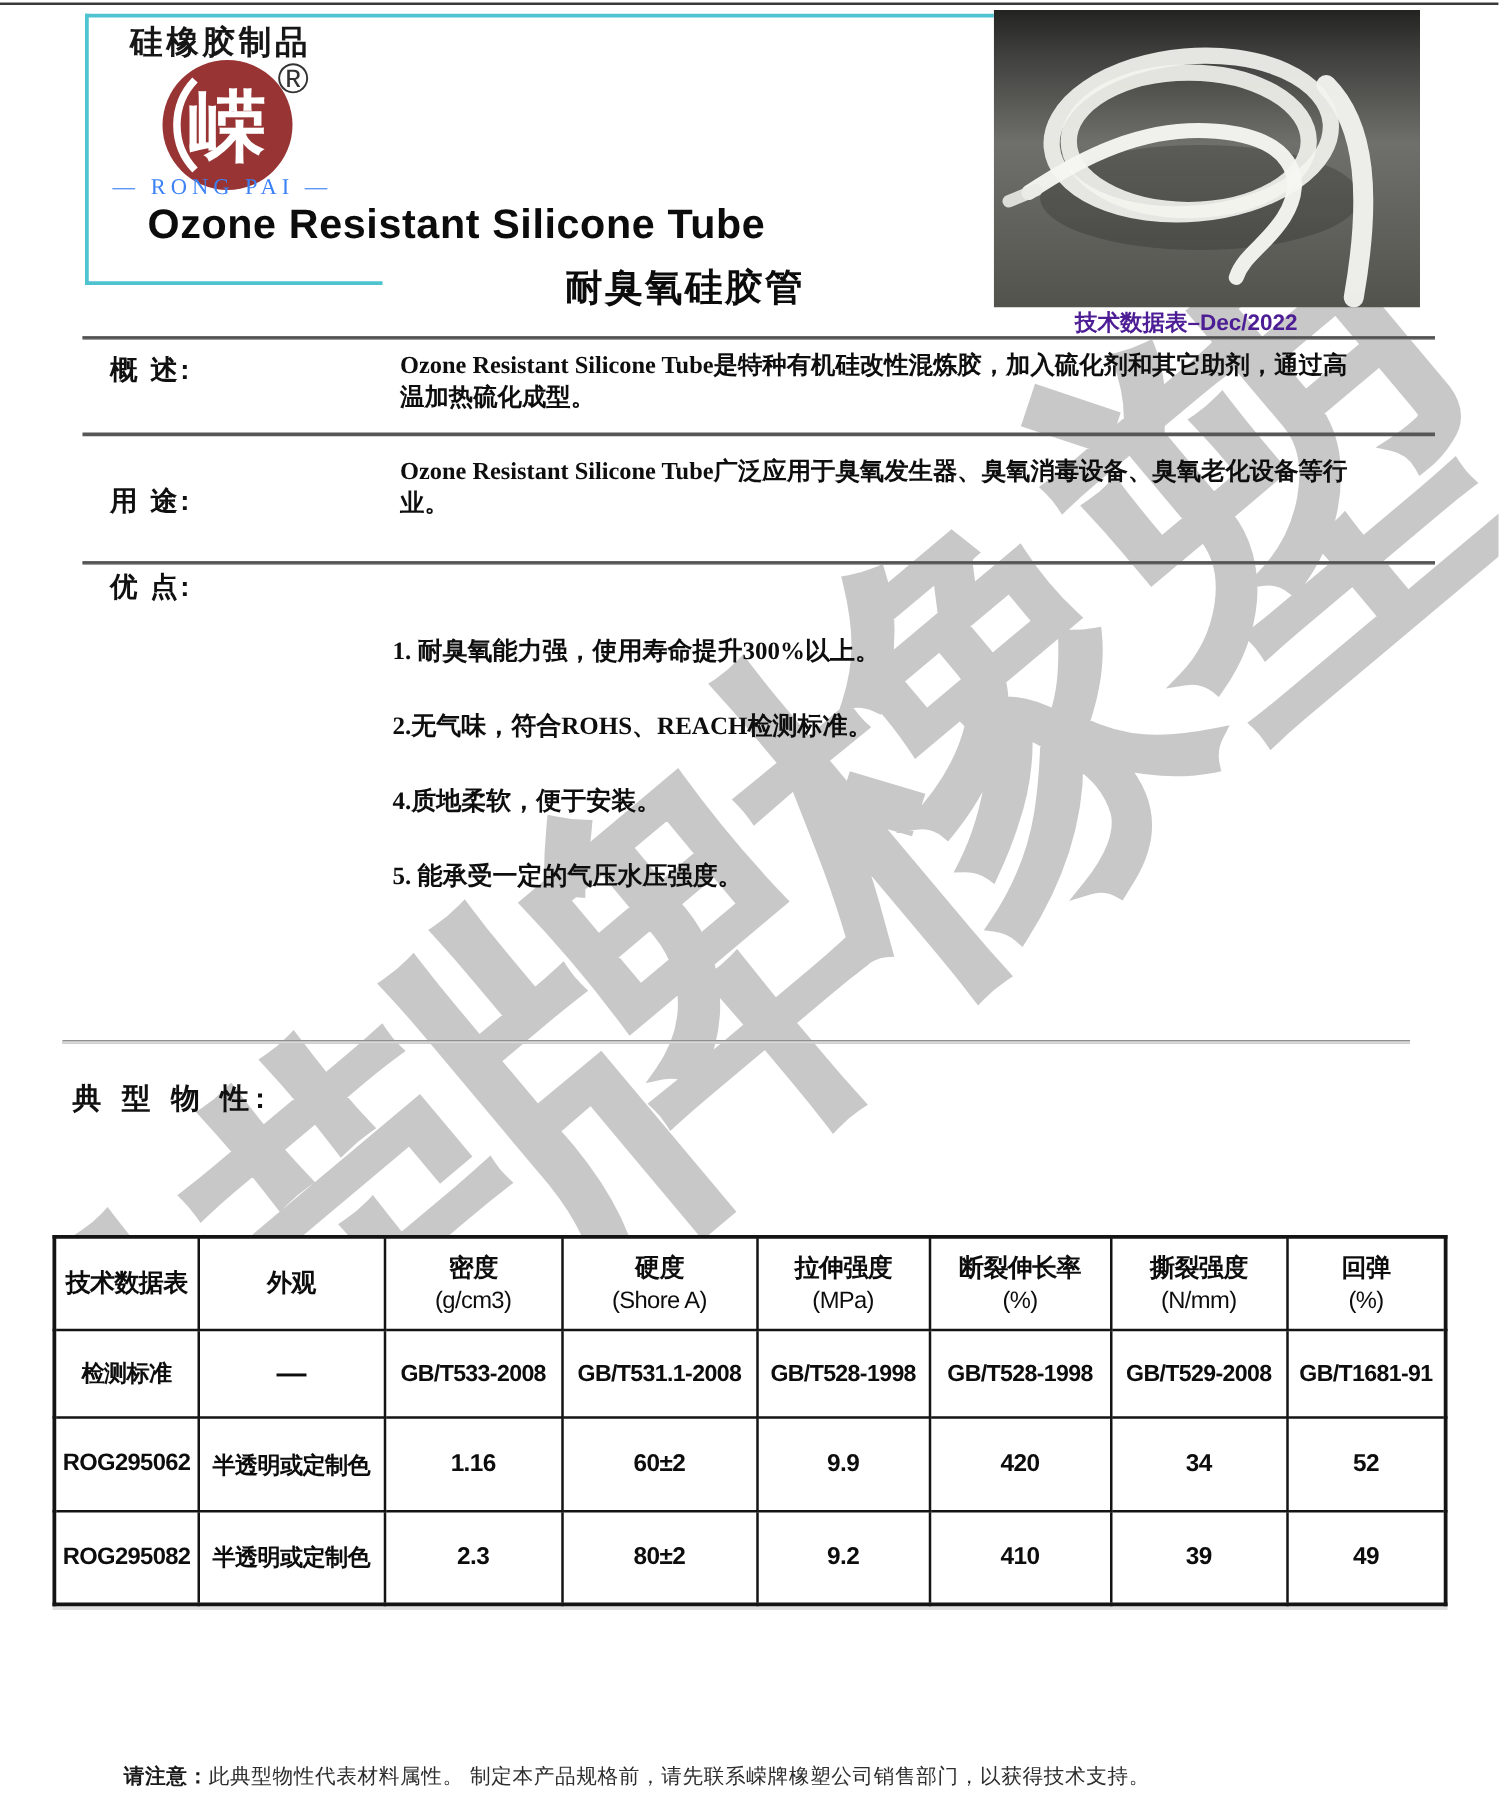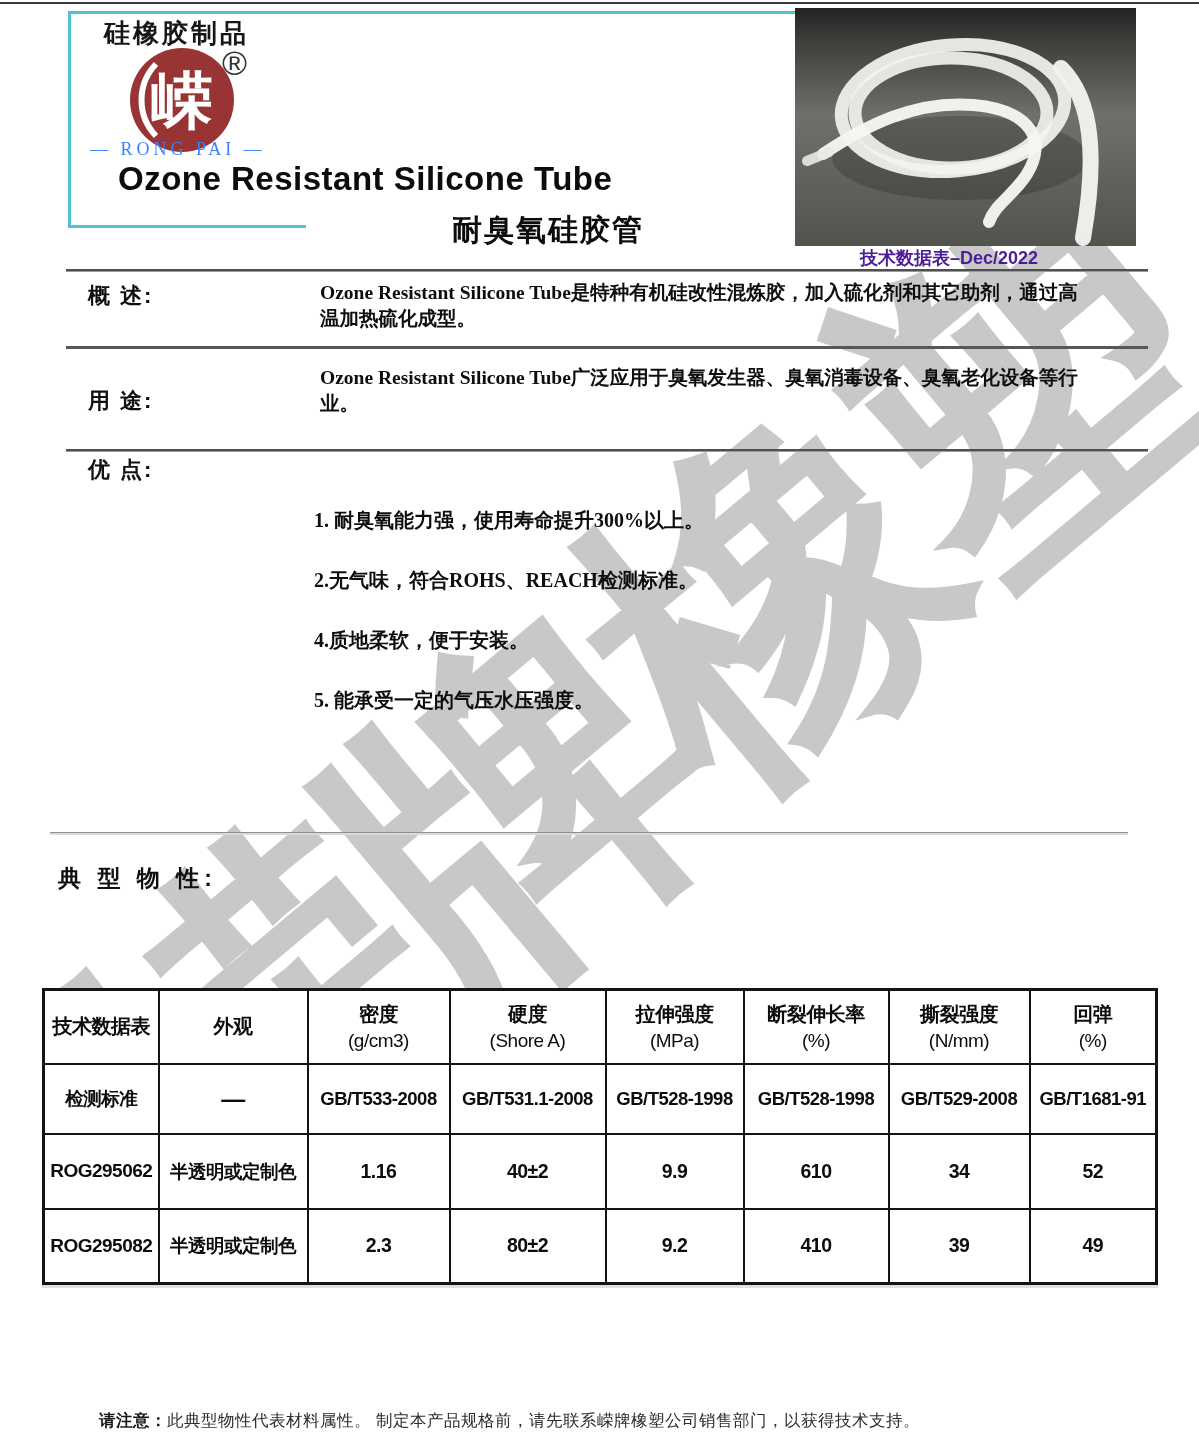--- a/index.html
+++ b/index.html
@@ -220,23 +220,23 @@
       <td class="std-cell">GB/T531.1-2008</td>
       <td class="std-cell">GB/T528-1998</td>
       <td class="std-cell">GB/T528-1998</td>
       <td class="std-cell">GB/T529-2008</td>
       <td class="std-cell">GB/T1681-91</td>
     </tr>
     <tr class="data-row">
       <td class="model-cell">ROG295062</td>
       <td class="appearance-cell">半透明或定制色</td>
       <td class="num-cell">1.16</td>
-      <td class="num-cell">40±2</td>
+      <td class="num-cell">60±2</td>
       <td class="num-cell">9.9</td>
-      <td class="num-cell">610</td>
+      <td class="num-cell">420</td>
       <td class="num-cell">34</td>
       <td class="num-cell">52</td>
     </tr>
     <tr class="data-row">
       <td class="model-cell">ROG295082</td>
       <td class="appearance-cell">半透明或定制色</td>
       <td class="num-cell">2.3</td>
       <td class="num-cell">80±2</td>
       <td class="num-cell">9.2</td>
       <td class="num-cell">410</td>

